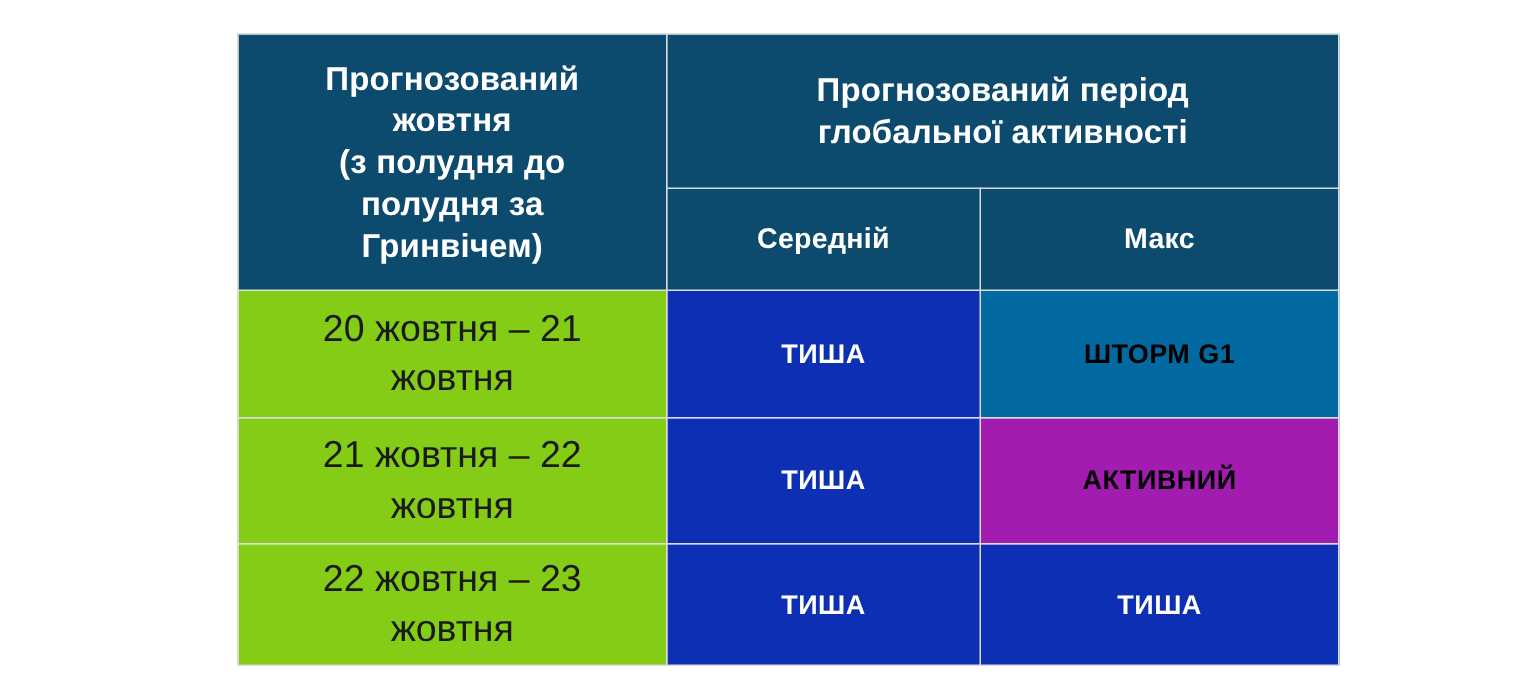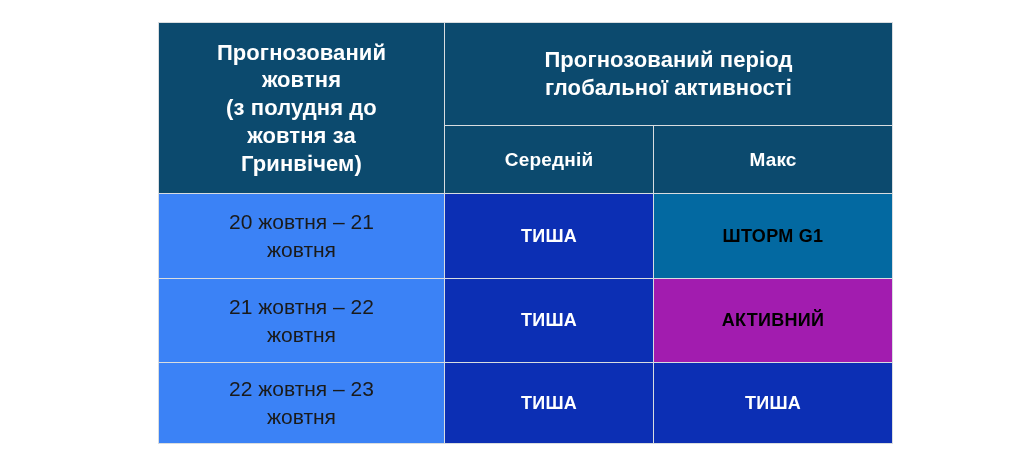--- a/index.html
+++ b/index.html
@@ -67,23 +67,23 @@
     padding: 4px 14px;
   }
   .hdr-sub {
     font-size: 19px;
     letter-spacing: 0.2px;
     padding: 4px 8px;
   }
 
   
   .cell-period {
-    background: #3b82f6;
+    background: #84cc16;
     color: #1a1a1a;
-    font-size: 21px;
+    font-size: 25px;
     line-height: 1.33;
     padding: 4px 26px;
     border: 1px solid #e2e6e9;
   }
 
   
   .cell-level {
     font-size: 18px;
     font-weight: bold;
     letter-spacing: 0.3px;
@@ -114,21 +114,21 @@
       <col class="col-period">
       <col class="col-mean">
       <col class="col-max">
     </colgroup>
     <thead>
       <tr style="height:103px;">
         <th class="hdr hdr-period" rowspan="2">
           <div>Прогнозований</div>
           <div>жовтня</div>
           <div>(з полудня до</div>
-          <div>жовтня за</div>
+          <div>полудня за</div>
           <div>Гринвічем)</div>
         </th>
         <th class="hdr hdr-global" colspan="2">
           <div>Прогнозований період</div>
           <div>глобальної активності</div>
         </th>
       </tr>
       <tr style="height:68px;">
         <th class="hdr hdr-sub">Середній</th>
         <th class="hdr hdr-sub">Макс</th>

